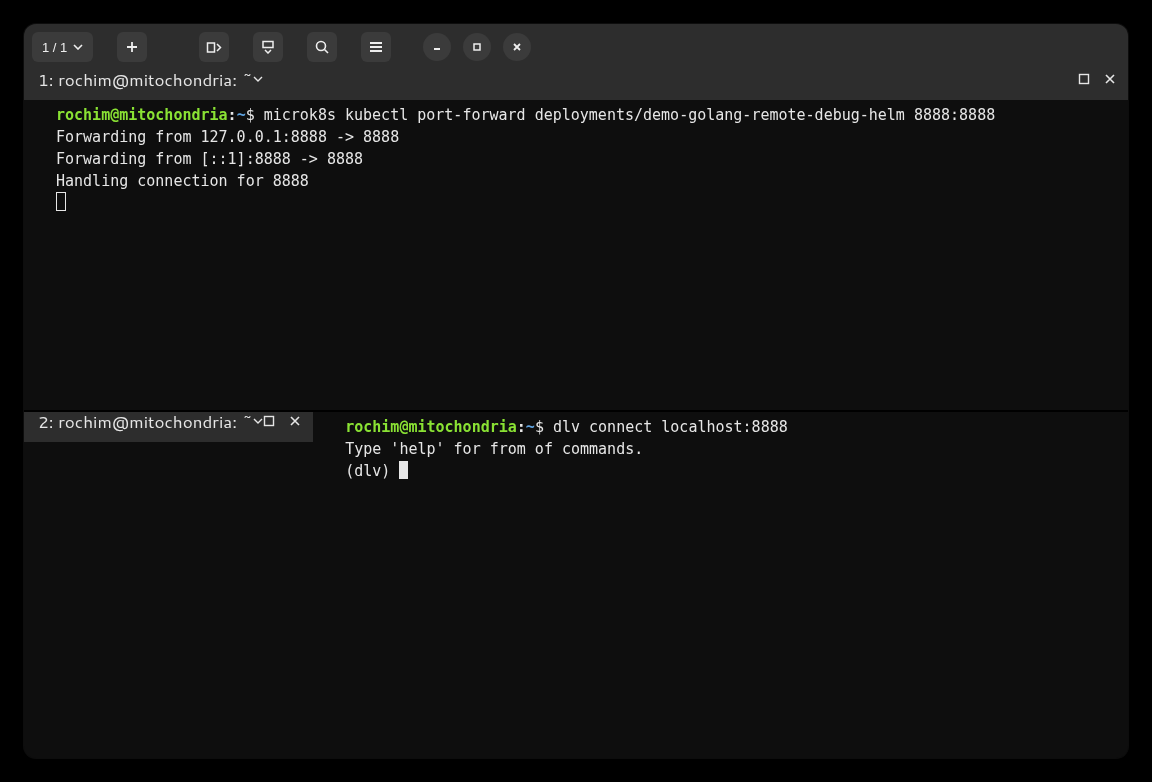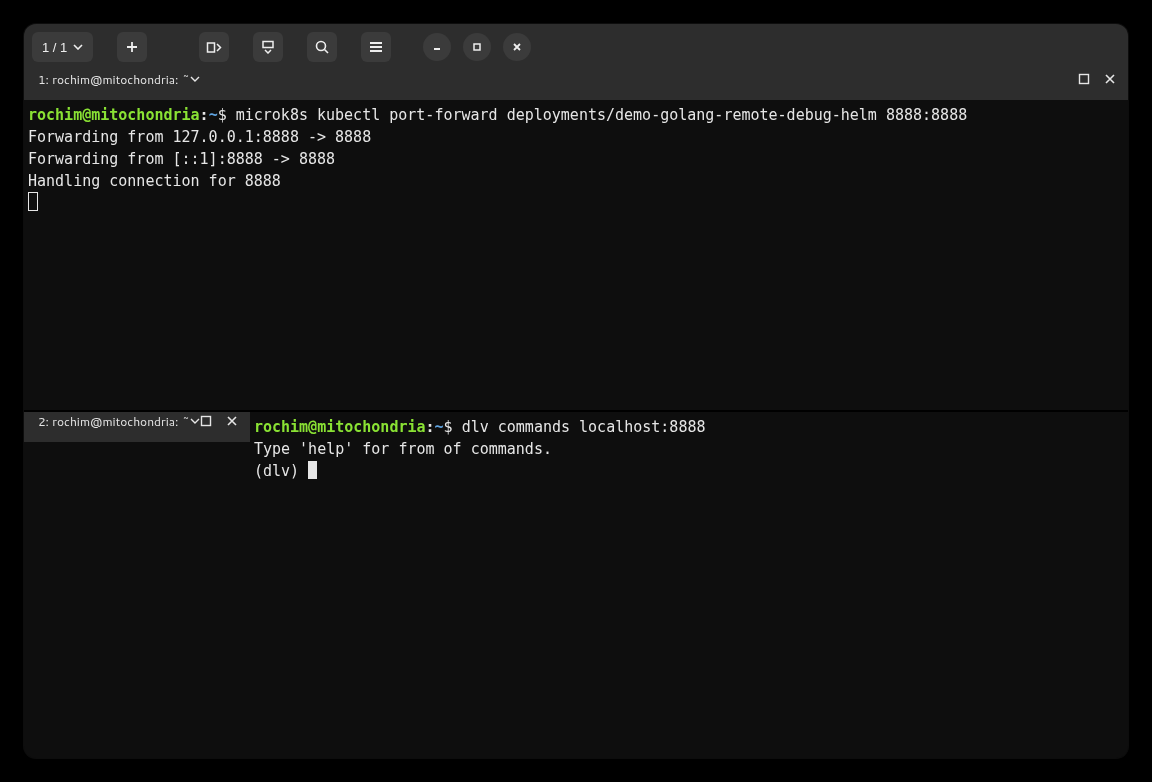--- a/index.html
+++ b/index.html
@@ -71,21 +71,21 @@
   svg { display: block; }
 
   
   .pane-title {
     height: 30px;
     background: #2d2d2d;
     color: #e6e6e6;
     display: flex;
     align-items: center;
     padding: 0 12px 12px 14px;
-    font-size: 12px;
+    font-size: 17px;
   }
   .pane-title .label { font-weight: 400; }
   .pane-title .right {
     margin-left: auto;
     display: flex;
     gap: 14px;
     align-items: center;
   }
   .pane-title .ctrl {
     cursor: pointer;
@@ -96,20 +96,21 @@
   
   .term {
     background: #0e0e0e;
     color: #e6e6e6;
     font-family: "DejaVu Sans Mono", "Liberation Mono", monospace;
     font-size: 15px;
     line-height: 22px;
     padding: 4px 4px;
     white-space: pre;
     overflow: hidden;
+    margin-left: 28px;
   }
   .pane1 .term { height: 310px; }
   .pane2 .term { flex: 1; }
   .pane2 { display: flex; flex: 1; }
 
   .divider { height: 2px; background: #000; }
 
   .prompt-user { color: #8ae234; font-weight: bold; }
   .prompt-colon { color: #e6e6e6; font-weight: bold; }
   .prompt-path { color: #5fa3e0; font-weight: bold; }
@@ -234,18 +235,18 @@
               <rect x="1.5" y="1.5" width="9" height="9" stroke="#e6e6e6" stroke-width="1.4" fill="none"></rect>
             </svg>
         </span>
         <span class="ctrl">
           <svg width="12" height="12">
               <path d="M2 2 L10 10 M10 2 L2 10" stroke="#e6e6e6" stroke-width="1.6"></path>
             </svg>
         </span>
       </div>
     </div>
-    <div class="term"><span class="prompt-user">rochim@mitochondria</span><span class="prompt-colon">:</span><span class="prompt-path">~</span><span class="prompt-dollar">$</span><span class="cmd"> </span><span class="cmd">dlv commands localhost:8888</span>
+    <div class="term"><span class="prompt-user">rochim@mitochondria</span><span class="prompt-colon">:</span><span class="prompt-path">~</span><span class="prompt-dollar">$</span><span class="cmd"> </span><span class="cmd">dlv connect localhost:8888</span>
 <span class="out">Type 'help' for from of commands.</span>
 <span class="out">(dlv) </span><span class="cursor"></span></div>
   </div>
 
 </div>
 
 </body></html>

